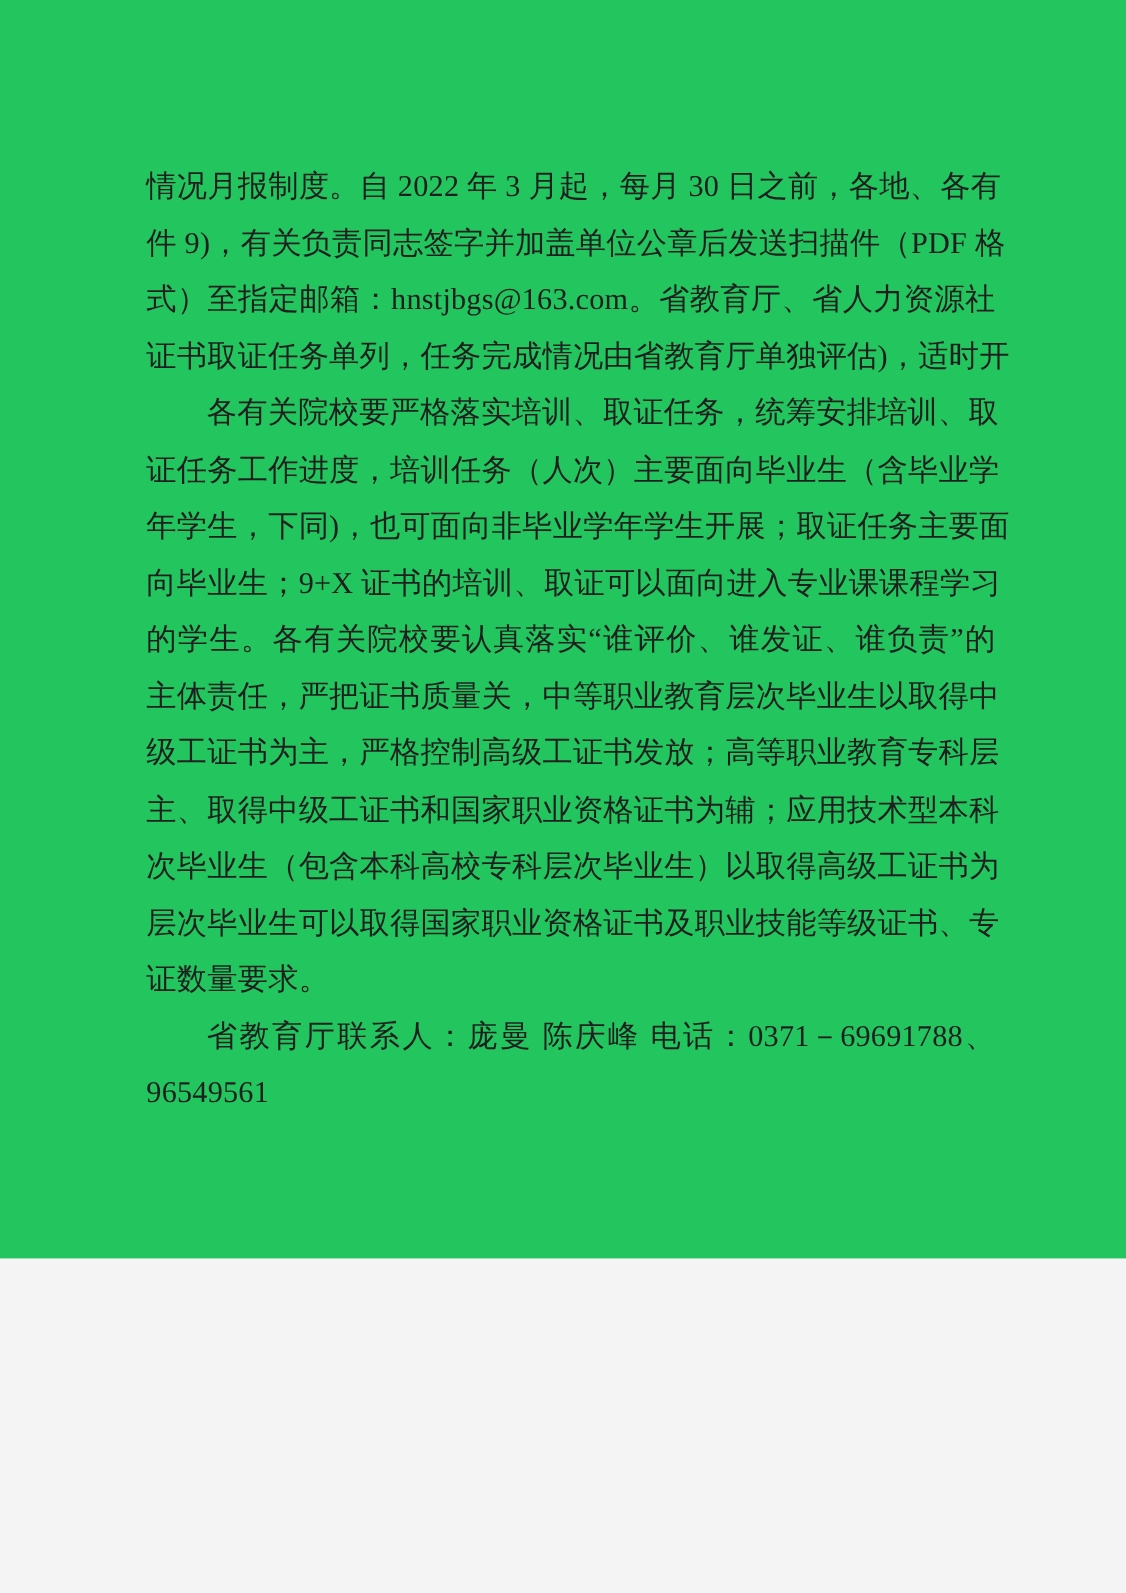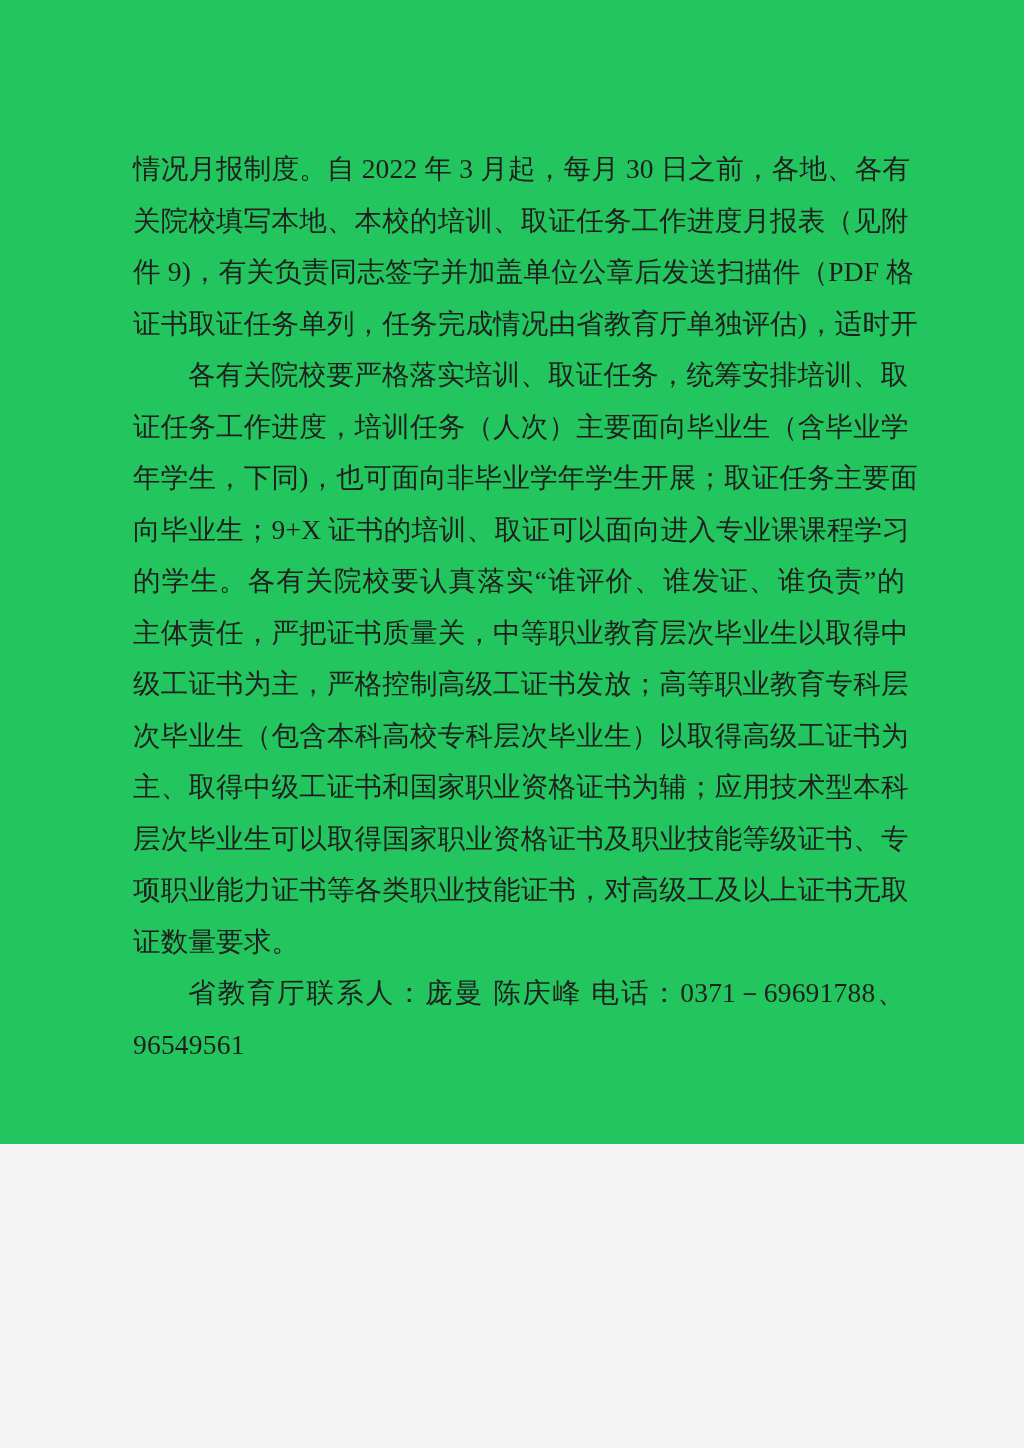--- a/index.html
+++ b/index.html
@@ -55,32 +55,31 @@
     color: #1f1f1f;
     letter-spacing: 1px;
   }
 </style>
 </head>
 <body>
 
 <div class="page">
   <div class="doc-text" id="doc-body">
       <div class="line fill">情况月报制度。自 2022 年 3 月起，每月 30 日之前，各地、各有</div>
-      <div class="line fill">关院校填写本地、本校的培训、取证任务工作进度月报表（见附</div>
       <div class="line fill">件 9)，有关负责同志签字并加盖单位公章后发送扫描件（PDF 格</div>
+      <div class="line fill">式）至指定邮箱：hnstjbgs@163.com。省教育厅、省人力资源社</div>
       <div class="line fill">证书取证任务单列，任务完成情况由省教育厅单独评估)，适时开</div>
       <div class="line indent fill">各有关院校要严格落实培训、取证任务，统筹安排培训、取</div>
       <div class="line fill">证任务工作进度，培训任务（人次）主要面向毕业生（含毕业学</div>
       <div class="line fill">年学生，下同)，也可面向非毕业学年学生开展；取证任务主要面</div>
       <div class="line fill">向毕业生；9+X 证书的培训、取证可以面向进入专业课课程学习</div>
       <div class="line fill">的学生。各有关院校要认真落实“谁评价、谁发证、谁负责”的</div>
       <div class="line fill">主体责任，严把证书质量关，中等职业教育层次毕业生以取得中</div>
       <div class="line fill">级工证书为主，严格控制高级工证书发放；高等职业教育专科层</div>
+      <div class="line fill">主、取得中级工证书和国家职业资格证书为辅；应用技术型本科</div>
       <div class="line fill">次毕业生（包含本科高校专科层次毕业生）以取得高级工证书为</div>
-      <div class="line fill">主、取得中级工证书和国家职业资格证书为辅；应用技术型本科</div>
       <div class="line fill">层次毕业生可以取得国家职业资格证书及职业技能等级证书、专</div>
-      <div class="line fill">项职业能力证书等各类职业技能证书，对高级工及以上证书无取</div>
       <div class="line">证数量要求。</div>
       <div class="line indent fill">省教育厅联系人：庞曼  陈庆峰  电话：0371－69691788、</div>
       <div class="line">96549561</div>
     </div>
   <div class="footer-page-number">— 3 —</div>
 </div>
 
 </body></html>

